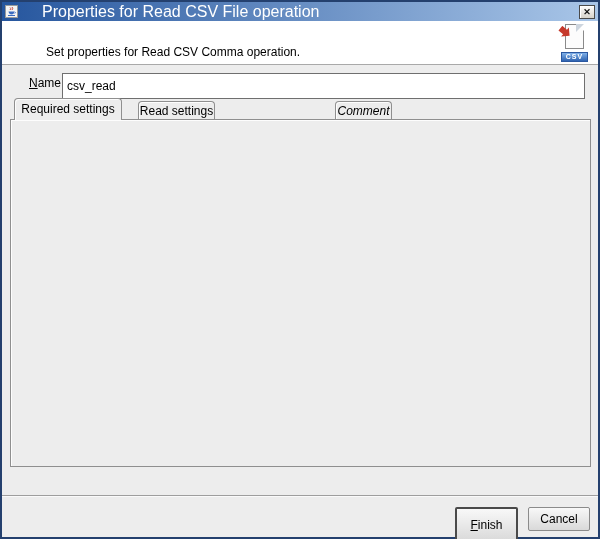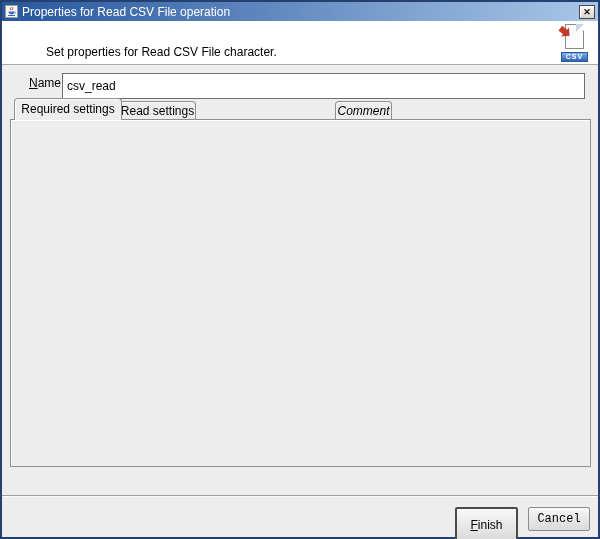--- a/index.html
+++ b/index.html
@@ -14,21 +14,21 @@
   
   .titlebar {
     position: absolute; left: 0; top: 0; right: 0; height: 19px;
     background: linear-gradient(to right, #26569e, #a9c6e8);
     display: flex; align-items: center; padding: 0 3px; gap: 4px;
   }
   .app-icon {
     width: 13px; height: 13px; background: #f5f5f5; border: 1px solid #9a9a9a;
     display: flex; align-items: center; justify-content: center; flex: 0 0 auto;
   }
-  .titlebar-text { color: #fff; font-size: 12px; flex: 1; white-space: nowrap; overflow: hidden; }
+  .titlebar-text { color: #fff; font-size: 16px; flex: 1; white-space: nowrap; overflow: hidden; margin-left: 20px; }
   .close-btn {
     width: 16px; height: 14px; background: linear-gradient(#fdfdfd, #d6d2ca);
     border: 1px solid #4a4a4a; box-shadow: inset 1px 1px 0 #fff;
     display: flex; align-items: center; justify-content: center;
     font-size: 9px; font-weight: bold; color: #111; cursor: default;
   }
 
   
   .headerband {
     position: absolute; left: 0; top: 19px; right: 0; height: 44px;
@@ -80,21 +80,21 @@
 
   
   .tab {
     position: absolute; background: #ededed; border: 1px solid #8f8f8f; border-bottom: none;
     border-radius: 4px 4px 0 0; box-shadow: inset 1px 1px 0 #fdfdfd;
     text-align: center; font-size: 12px; cursor: default; white-space: nowrap;
   }
   .tab.active { top: 96px; height: 22px; line-height: 21px; z-index: 3; }
   .tab.idle { top: 99px; height: 19px; line-height: 18px; z-index: 1; }
   .tab1 { left: 12px; width: 108px; }
-  .tab2 { left: 117px; width: 77px; }
+  .tab2 { left: 136px; width: 77px; }
   .tab3 { left: 199px; width: 133px; }
   .tab4 { left: 333px; width: 57px; font-style: italic; }
 
   .panel {
     position: absolute; left: 8px; top: 117px; width: 581px; height: 348px;
     border: 1px solid #8f8f8f; background: #ededed; z-index: 2;
     box-shadow: inset 1px 1px 0 #fdfdfd;
   }
 
   
@@ -145,21 +145,21 @@
   .add-btn    { left: 486px; top: 320px; width: 96px; height: 22px; }
   .delete-btn { left: 486px; top: 349px; width: 96px; height: 22px; }
 
   .link-update { right: 14px; top: 388px; }
   .link-getname { right: 14px; top: 413px; }
   .link-getcount { right: 14px; top: 438px; }
 
   
   .footer-sep { position: absolute; left: 0; right: 0; top: 493px; border-top: 1px solid #9e9e9e; border-bottom: 1px solid #fafafa; }
   .finish-btn { left: 453px; top: 505px; width: 63px; height: 36px; }
-  .cancel-btn { left: 526px; top: 505px; width: 62px; height: 24px; font-family: Liberation Mono, monospace; }
+  .cancel-btn { left: 526px; top: 505px; width: 62px; height: 24px; }
 </style>
 </head>
 <body>
 
 <div class="window">
 
   <div class="titlebar">
     <span class="app-icon">
       <svg width="11" height="11" viewBox="0 0 11 11">
         <path d="M2.5 5.5 h6 q-0.5 3 -3 3 t-3 -3 z" fill="#3a6bc0"></path>
@@ -168,21 +168,21 @@
         <rect x="2" y="9" width="7" height="1" fill="#3a6bc0"></rect>
       </svg>
     </span>
     <span class="titlebar-text">Properties for Read CSV File operation</span>
     <span class="close-btn">
         <span>✕</span>
       </span>
   </div>
 
   <div class="headerband">
-    <div class="header-sub">Set properties for Read CSV File character.</div>
+    <div class="header-sub">Set properties for Read CSV Comma operation.</div>
     <div class="csv-icon">
       <div class="csv-page"></div>
       <div class="csv-fold"></div>
       <svg class="csv-arrow" width="14" height="14" viewBox="0 0 14 14">
         <polygon points="1,3 7,3 7,0 13,6 7,12 7,9 1,9" fill="#c6392b" transform="rotate(40 7 6)"></polygon>
       </svg>
       <div class="csv-badge">CSV</div>
     </div>
   </div>
 

